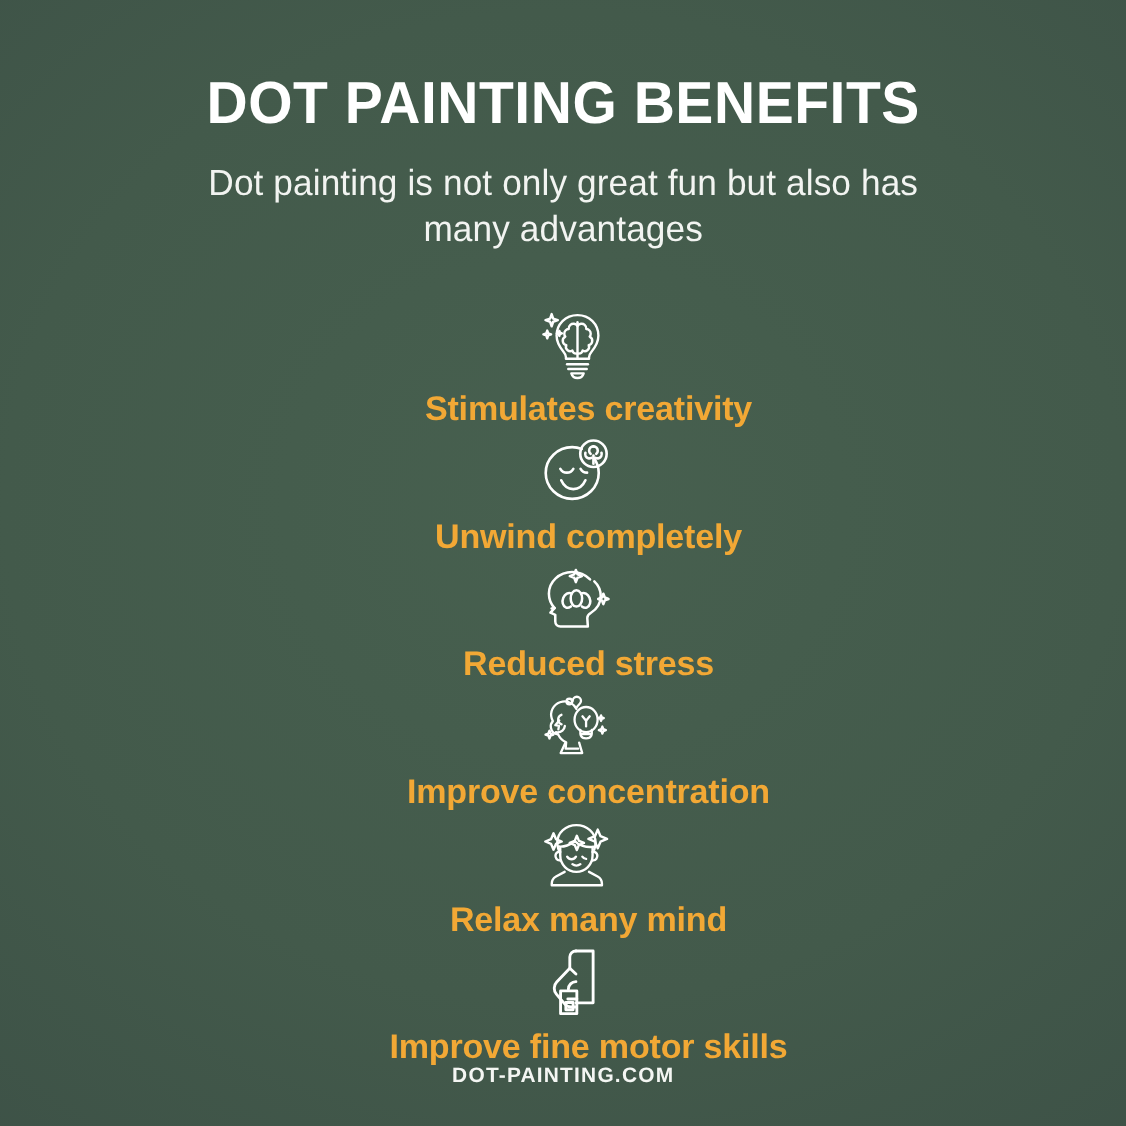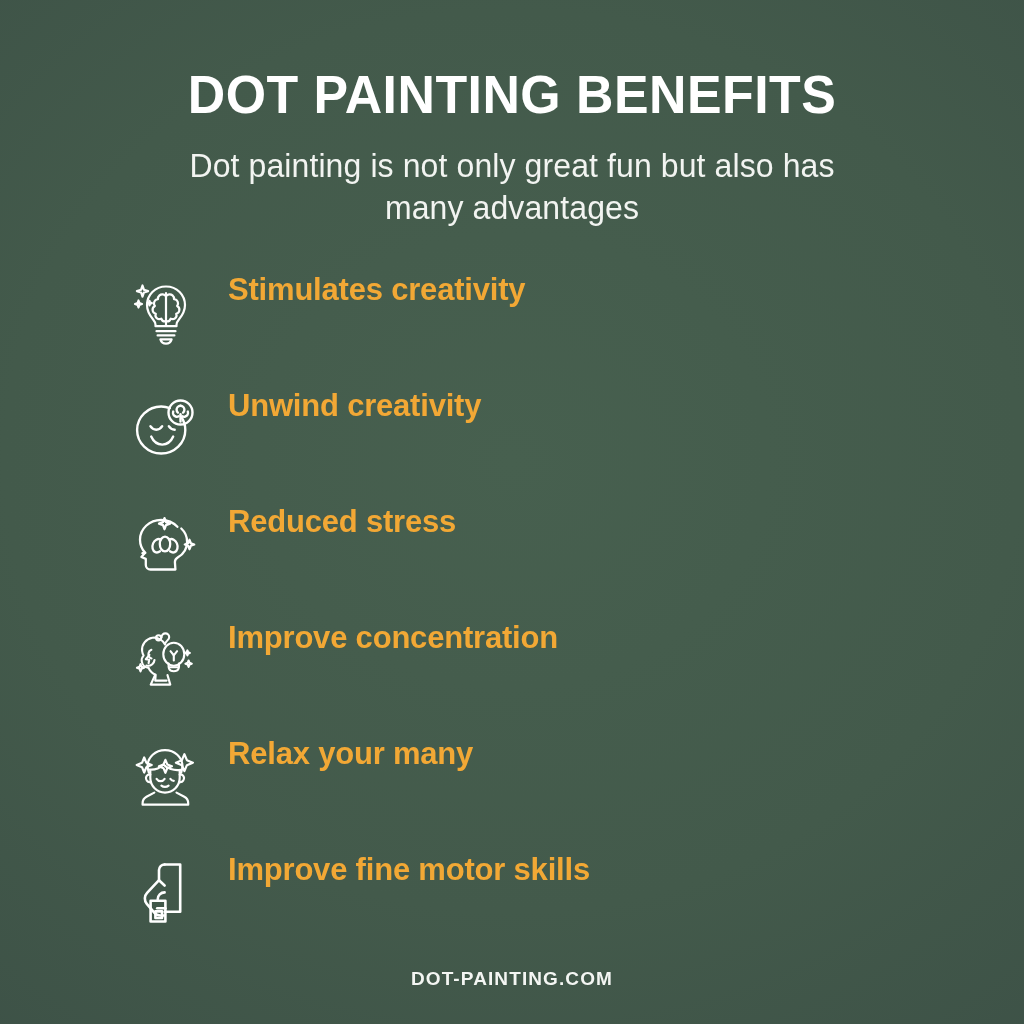--- a/index.html
+++ b/index.html
@@ -59,22 +59,24 @@
 
   
   .benefits {
     position: absolute;
     top: 272px;
     left: 124px;
     width: 800px;
   }
   .benefit-row {
     display: flex;
+    align-items: center;
     height: 88px;
     margin-bottom: 28px;
+    flex-direction: column;
   }
   .benefit-icon {
     flex: 0 0 82px;
     width: 82px;
     height: 82px;
     display: flex;
     align-items: center;
     justify-content: center;
   }
   .benefit-icon svg {
@@ -146,21 +148,21 @@
           <path d="M52.5 13.8c2.3 0 3.9 1.9 3.9 4 0 1.1-0.5 2.1-1.3 2.8"></path>
           <path d="M52.5 13.8c-2.3 0-3.9 1.9-3.9 4 0 1.1 0.5 2.1 1.3 2.8"></path>
           <path d="M59.8 19.6c0.7 2.1-0.5 4.2-2.5 4.9-1 0.3-2.1 0.2-3-0.3"></path>
           <path d="M45.2 19.6c-0.7 2.1 0.5 4.2 2.5 4.9 1 0.3 2.1 0.2 3-0.3"></path>
           <line x1="52.5" y1="22.2" x2="52.5" y2="29.5"></line>
           <path d="M22.4 34.2c1.3 2.2 3.5 3.5 5.9 3.5s4.6-1.3 5.9-3.5"></path>
           <path d="M40.8 34.2c1.3 2.2 3.5 3.5 5.9 3.5"></path>
           <path d="M23.2 44.6c2.3 5.2 6.2 8 11 8s8.7-2.8 11-8"></path>
         </svg>
       </span>
-      <span class="benefit-label">Unwind creativity</span>
+      <span class="benefit-label">Unwind completely</span>
     </div>
 
     <div class="benefit-row">
       <span class="benefit-icon">
         <svg viewBox="0 0 74 74" fill="none" stroke="#ffffff" stroke-width="2.3" stroke-linecap="round" stroke-linejoin="round">
           <path d="M49.4 18.8c-4-4.2-9.8-6.8-16.3-6.8C21.4 12 12 20.8 12 31.7c0 5 2 9.6 5.2 13.1l-3.8 4.2 4.4 1.9v6.1c0 2.5 2.1 4.5 4.7 4.5h24.9l-0.5-7.6c0-2.3 1.3-3.5 3.1-4.6 5.5-3.3 9.1-9.1 9.1-15.6 0-5.1-2.2-9.8-5.8-13.2"></path>
           <path d="M17.2 44.8l-2.8 0.3"></path>
           <path d="M37 28.6c2.9 0 5.2 3.3 5.2 7.4 0 4.1-2.3 7.4-5.2 7.4s-5.2-3.3-5.2-7.4c0-4.1 2.3-7.4 5.2-7.4z"></path>
           <path d="M32.4 31.4c-2.6-1.2-5.9 0.6-7.3 4-1.5 3.6-0.5 7.5 2.2 8.7 1.5 0.7 3.2 0.3 4.7-0.8"></path>
           <path d="M41.6 31.4c2.6-1.2 5.9 0.6 7.3 4 1.5 3.6 0.5 7.5-2.2 8.7-1.5 0.7-3.2 0.3-4.7-0.8"></path>
@@ -205,21 +207,21 @@
           <path d="M51.7 34.5c2.1-0.5 4 1 4.3 3 0.3 2.3-1.3 4.4-3.6 4.7l-1 0.1"></path>
           <path d="M28.6 38.8c1 1.5 2.4 2.4 4 2.4s3-0.9 4-2.4"></path>
           <path d="M33.4 45.6c1.1 0.9 2.3 1.3 3.6 1.3s2.5-0.4 3.6-1.3"></path>
           <path d="M42.4 38.8c0.9 1.3 2.1 2 3.4 2"></path>
           <path d="M26.3 52.6l-7.8 4.2c-2.4 1.3-3.9 3.8-3.9 6.5v1.4h45.6v-1.4c0-2.7-1.5-5.2-3.9-6.5l-7.8-4.2"></path>
           <path d="M16.2 17.5l2.2 5.3 5.3 2.2-5.3 2.2-2.2 5.3-2.2-5.3-5.3-2.2 5.3-2.2z"></path>
           <path d="M56.4 14.2l2.5 6 6 2.5-6 2.5-2.5 6-2.5-6-6-2.5 6-2.5z"></path>
           <path d="M37.4 19.8l1.9 4.6 4.6 1.9-4.6 1.9-1.9 4.6-1.9-4.6-4.6-1.9 4.6-1.9z"></path>
         </svg>
       </span>
-      <span class="benefit-label">Relax your many</span>
+      <span class="benefit-label">Relax many mind</span>
     </div>
 
     <div class="benefit-row">
       <span class="benefit-icon">
         <svg viewBox="0 0 74 74" fill="none" stroke="#ffffff" stroke-width="2.6" stroke-linecap="round" stroke-linejoin="round">
           <path d="M36.6 8.5h15.6v47.2H36.6"></path>
           <path d="M36.6 8.5c-3.1 0-5.6 2.5-5.6 5.6v10.1l-11.9 12.6c-2.9 3-3 7.8-0.3 11l7.7 9.1c1.4 1.7 3.5 2.6 5.7 2.6h4.4"></path>
           <path d="M31 24.2l5.6 5.3"></path>
           <path d="M22.6 44.8h14.8v20.7H22.6z"></path>
           <path d="M29.2 52.2h8.2"></path>

